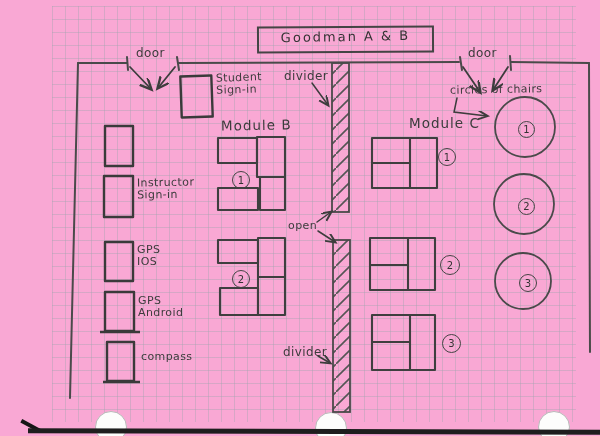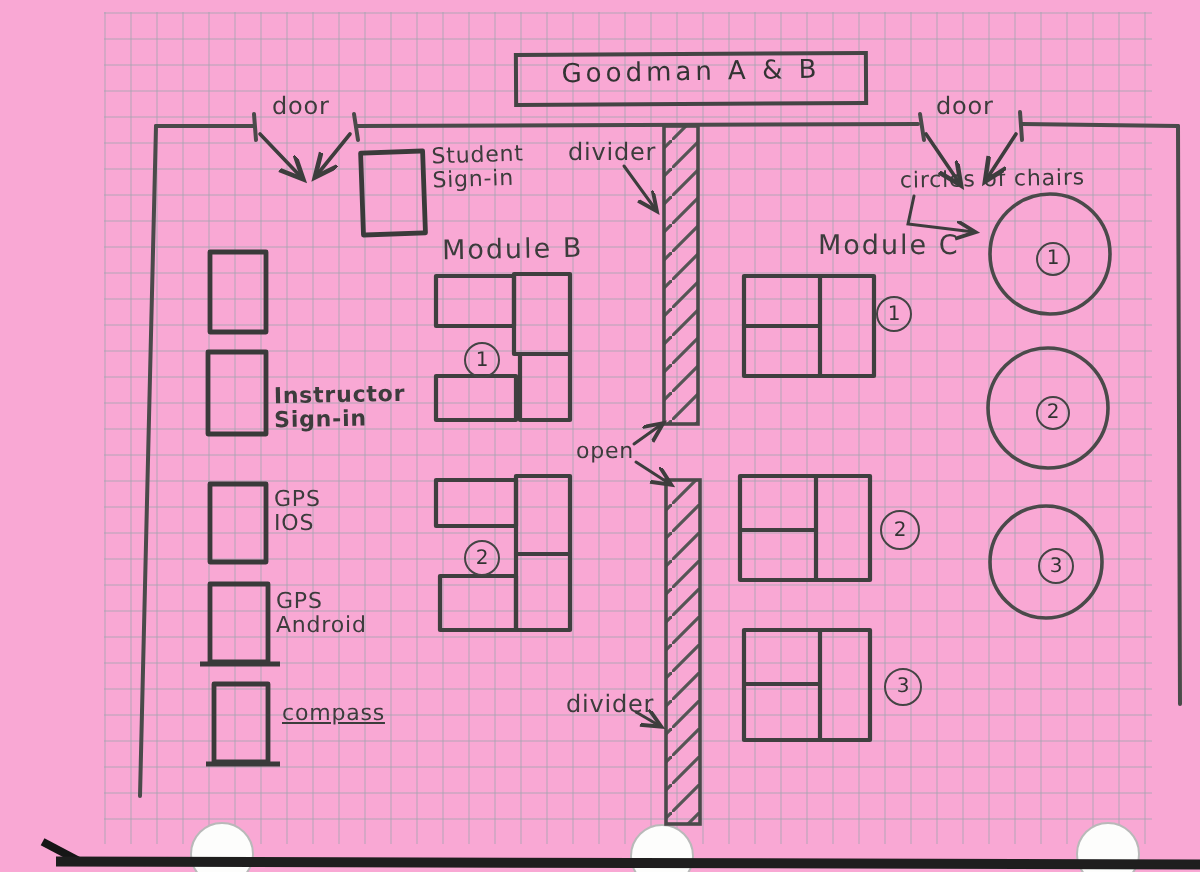--- a/index.html
+++ b/index.html
@@ -142,27 +142,27 @@
     </g>
   </svg>
 
   <div class="title-text r-1">Goodman A &amp; B</div>
 
   <div class="lbl" style="left:136px;top:47px;font-size:12px;">door</div>
   <div class="lbl" style="left:468px;top:47px;font-size:12px;">door</div>
 
   <div class="lbl r-2" style="left:216px;top:72px;">Student
 Sign-in</div>
-  <div class="lbl r-1" style="left:137px;top:192px;font-weight:bold;">Instructor
+  <div class="lbl r-1" style="left:137px;top:177px;">Instructor
 Sign-in</div>
   <div class="lbl" style="left:137px;top:244px;">GPS
 IOS</div>
   <div class="lbl" style="left:138px;top:295px;">GPS
 Android</div>
-  <div class="lbl" style="left:141px;top:351px;text-decoration:underline;">compass</div>
+  <div class="lbl" style="left:141px;top:351px;">compass</div>
 
   <div class="lbl mod r-1" style="left:221px;top:119px;">Module B</div>
   <div class="lbl mod" style="left:368px;top:117px;margin-left:41px;">Module C</div>
 
   <div class="lbl" style="left:284px;top:70px;font-size:12px;">divider</div>
   <div class="lbl" style="left:288px;top:220px;">open</div>
   <div class="lbl" style="left:283px;top:346px;font-size:12px;">divider</div>
   <div class="lbl r-1" style="left:450px;top:84px;">circles of chairs</div>
 
   <div class="cnum" style="left:232px;top:171px;width:16px;height:16px;">1</div>

